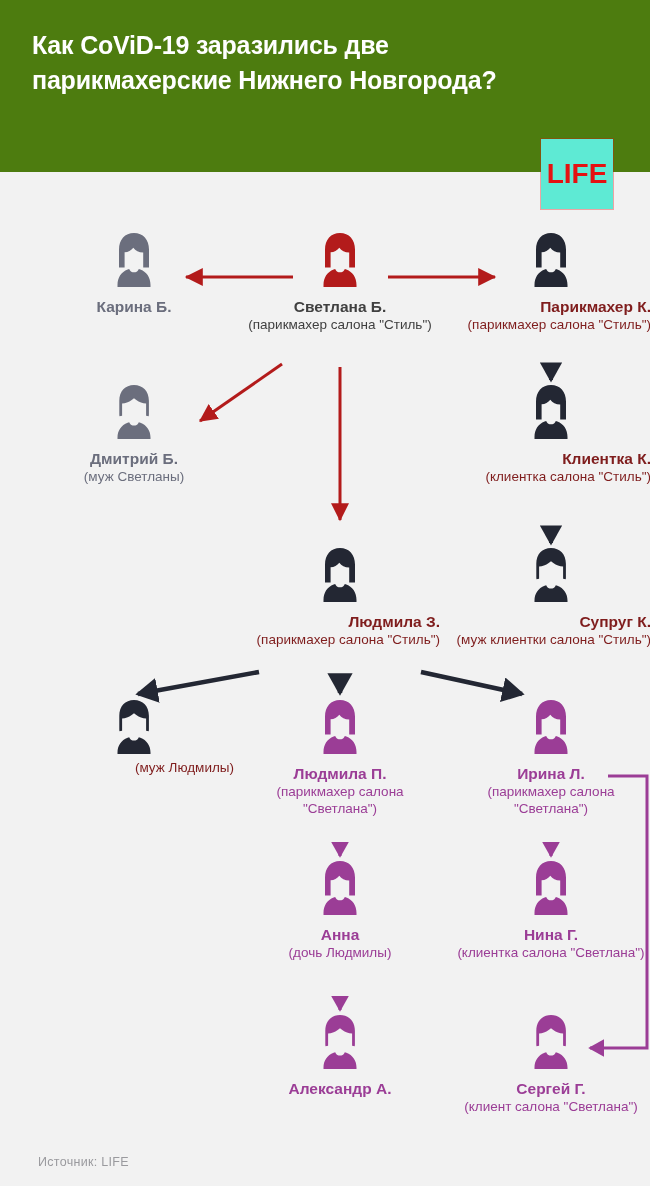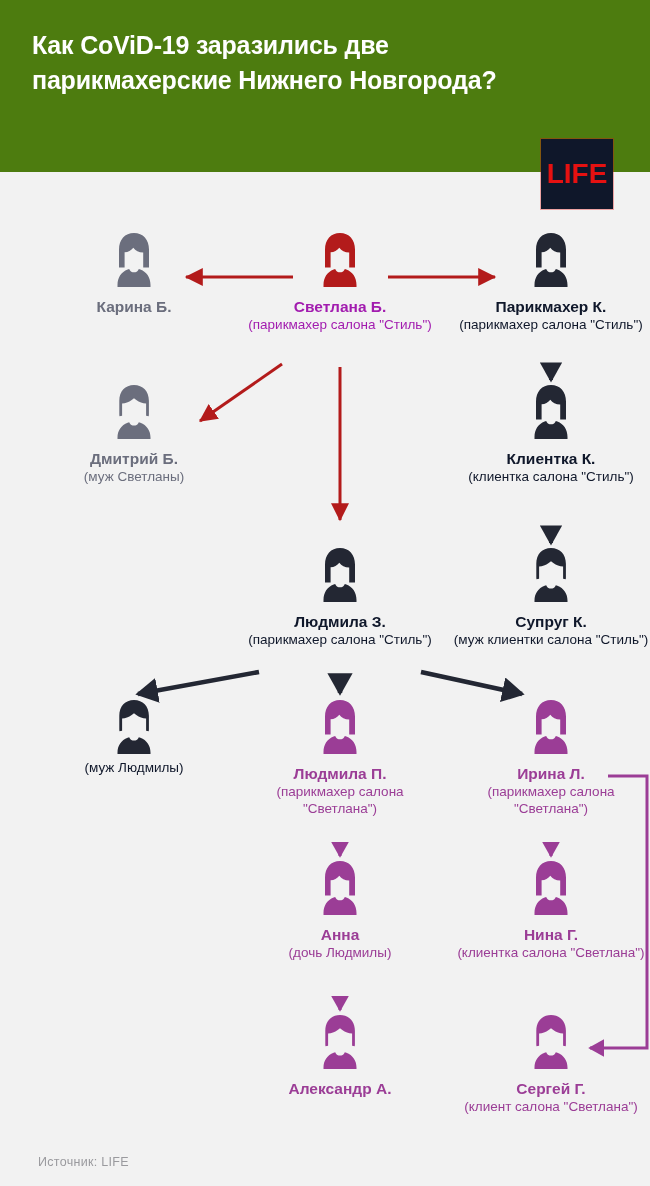--- a/index.html
+++ b/index.html
@@ -18,21 +18,21 @@
     background:#4d7c0f;
   }
   .header-title{
     position:absolute;left:32px;top:28px;width:480px;
     color:#ffffff;
     font-size:25px;line-height:35px;font-weight:bold;
     letter-spacing:-0.2px;
   }
   .logo{
     position:absolute;left:541px;top:139px;width:72px;height:70px;
-    background:#0f172a;
+    background:#5eead4;
     display:flex;align-items:center;justify-content:center;
     box-shadow:0 0 0 1px rgba(229,17,17,.35);
   }
   .logo-text{
     color:#e51111;font-size:28px;font-weight:bold;letter-spacing:0px;
     line-height:1;
   }
 
   
   .canvas{position:absolute;left:16px;top:172px;width:650px;height:1014px;padding-left:8px;}
@@ -42,23 +42,23 @@
   .node{position:absolute;width:200px;margin-left:-100px;text-align:center;}
   .node .icon{display:block;margin:0 auto;}
   .node .nm{
     display:block;font-size:15.5px;font-weight:bold;line-height:19px;
     margin-top:5px;
   }
   .node .rl{
     display:block;font-size:13.5px;line-height:17px;font-weight:normal;
   }
 
-  .c-red  .nm,.c-red  .rl{color:#a21caf;}
+  .c-red  .nm,.c-red  .rl{color:#404040;}
   .c-gray .nm,.c-gray .rl{color:#6b6e7d;}
-  .c-dark .nm,.c-dark .rl{color:#0f172a;}
+  .c-dark .nm,.c-dark .rl{color:#7f1d1d;text-align:right;}
   .c-purp .nm,.c-purp .rl{color:#9b3d96;}
 
   .footer{
     position:absolute;left:38px;top:1155px;
     font-size:12.5px;color:#9a9a9e;letter-spacing:.3px;
   }
 </style>
 </head>
 <body>
 

